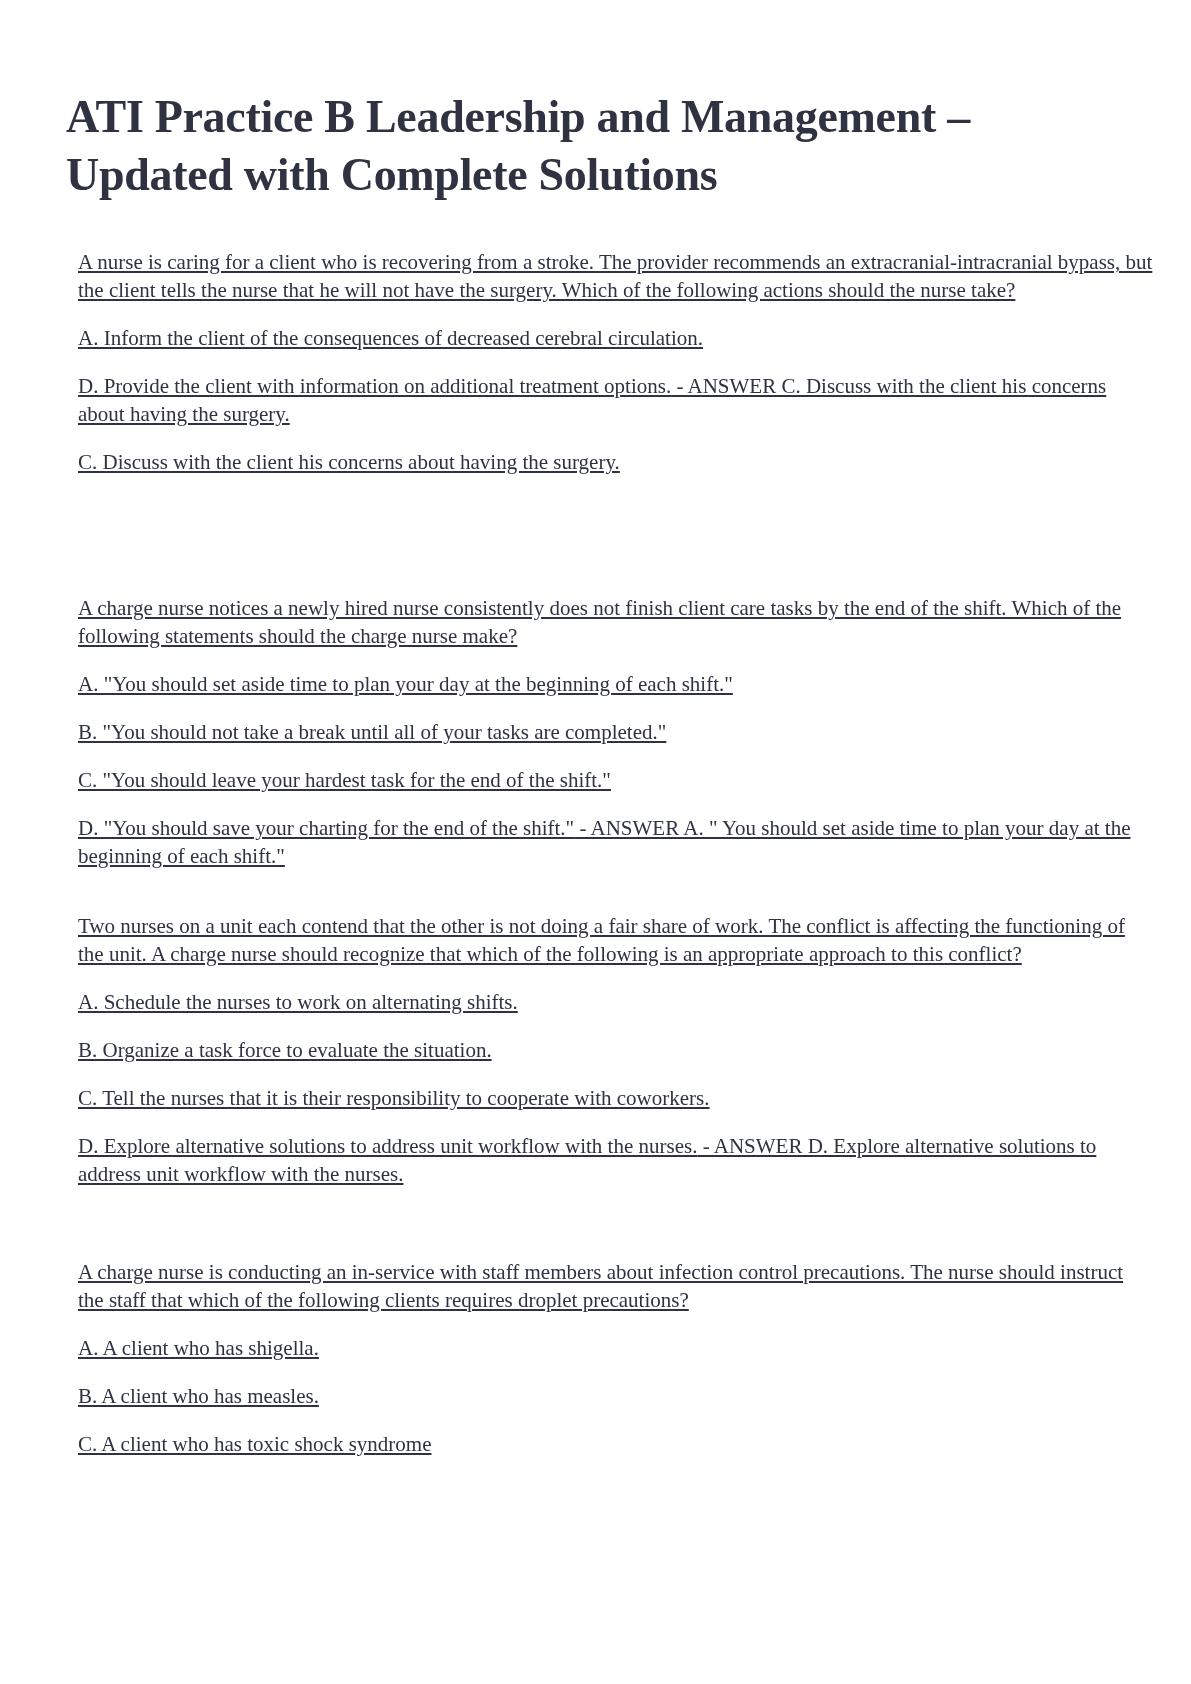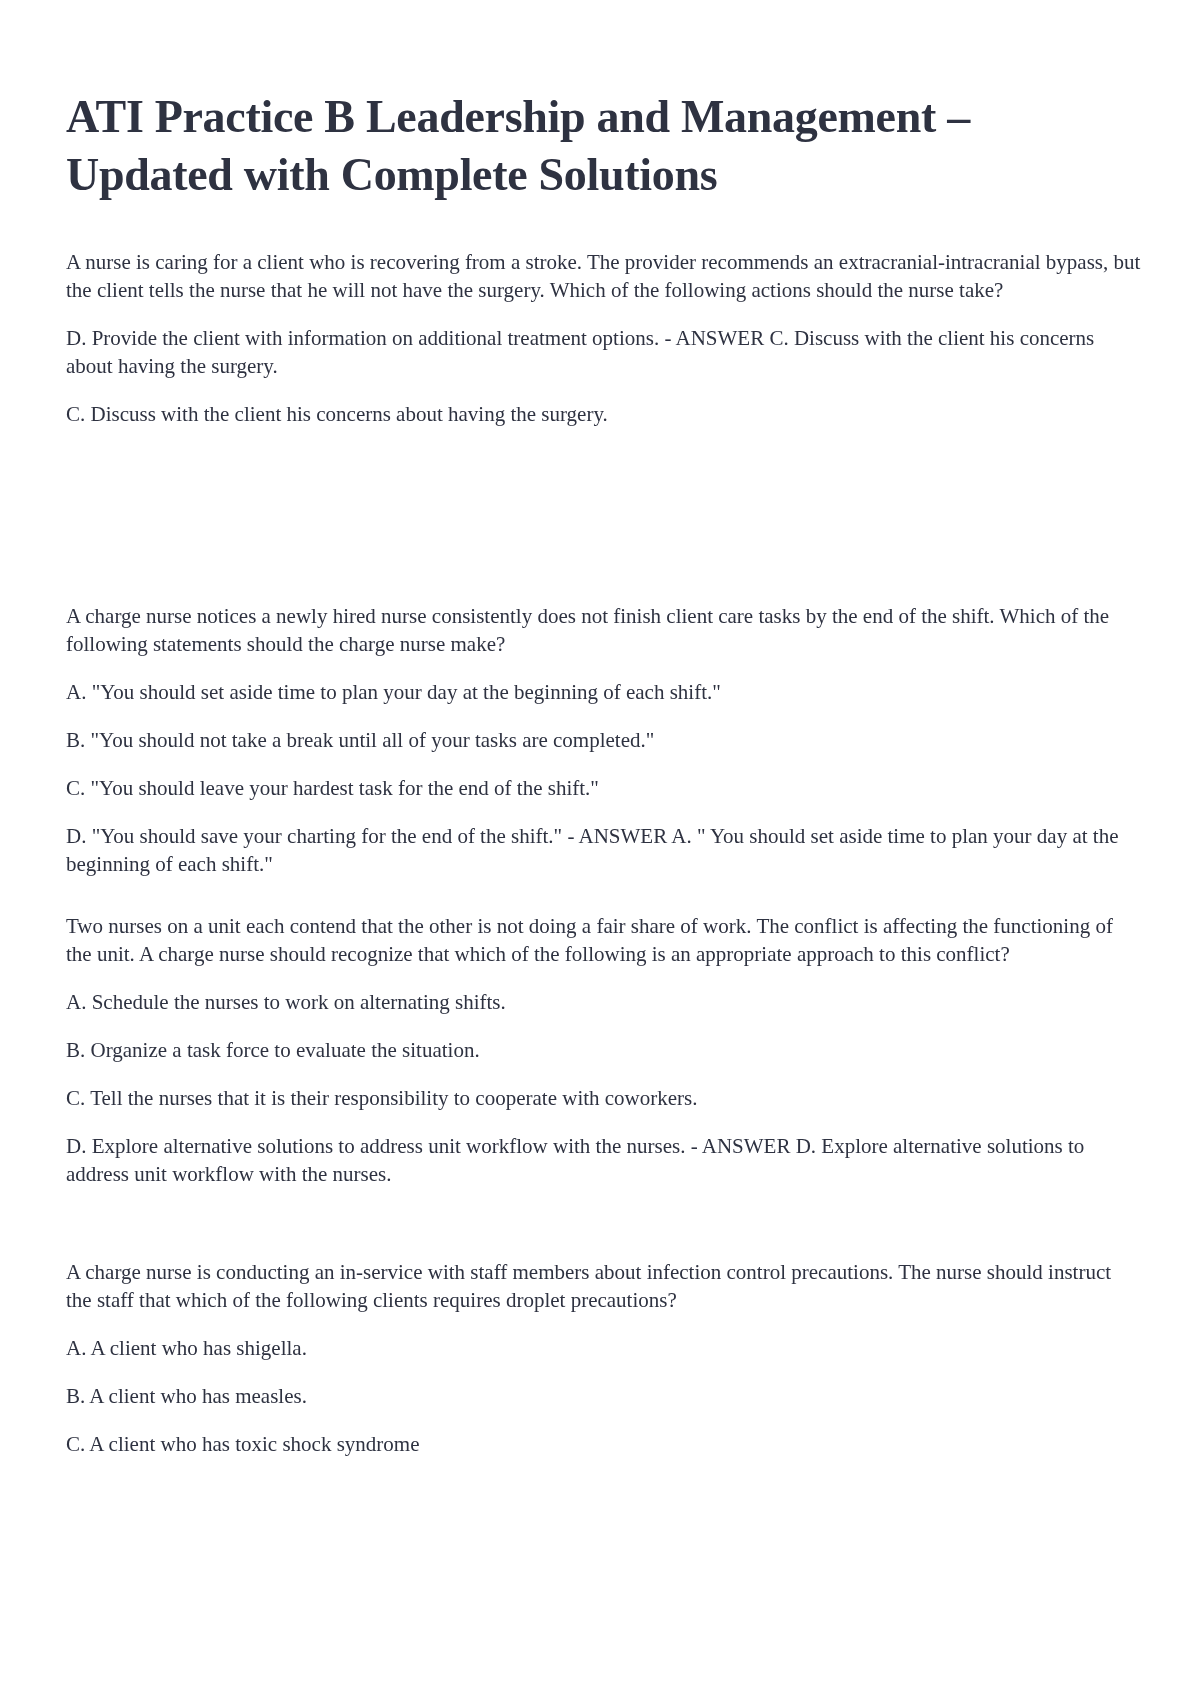--- a/index.html
+++ b/index.html
@@ -7,39 +7,40 @@
     .page {
       position: absolute; left: 0; top: 0; width: 1191px; height: 1332px;
       background: #ffffff; color: #2e3241;
       font-family: "Liberation Serif", "DejaVu Serif", serif;
     }
     .title {
       position: absolute; left: 66px; top: 88px; width: 1080px;
       font-size: 46px; line-height: 58px; font-weight: bold; margin: 0;
       color: #2e3241; letter-spacing: -0.3px;
     }
-    .q { position: absolute; left: 66px; width: 1075px; font-size: 21px; line-height: 28px; }
+    .q { position: absolute; left: 78px; width: 1075px; font-size: 21px; line-height: 28px; text-decoration: underline; }
     .q p { margin: 0; }
     .stem { margin-bottom: 20px !important; }
     .opt { margin-bottom: 20px !important; }
     .ans { display: inline; }
   </style>
 </head>
 <body>
 
 <div class="page">
   <h1 class="title">ATI Practice B Leadership and Management – Updated with Complete Solutions</h1>
 
   <div class="q" style="top:248px;">
     <p class="stem">A nurse is caring for a client who is recovering from a stroke. The provider recommends an extracranial-intracranial bypass, but the client tells the nurse that he will not have the surgery. Which of the following actions should the nurse take?</p>
+    <p class="opt">A. Inform the client of the consequences of decreased cerebral circulation.</p>
     <p class="opt"><span>D. Provide the client with information on additional treatment options.</span><span class="ans"> - ANSWER C. Discuss with the client his concerns about having the surgery.</span></p>
     <p class="opt">C. Discuss with the client his concerns about having the surgery.</p>
   </div>
 
-  <div class="q" style="top:594px;margin-top:8px;">
+  <div class="q" style="top:594px;">
     <p class="stem">A charge nurse notices a newly hired nurse consistently does not finish client care tasks by the end of the shift. Which of the following statements should the charge nurse make?</p>
     <p class="opt">A. "You should set aside time to plan your day at the beginning of each shift."</p>
     <p class="opt">B. "You should not take a break until all of your tasks are completed."</p>
     <p class="opt">C. "You should leave your hardest task for the end of the shift."</p>
     <p class="opt"><span>D. "You should save your charting for the end of the shift."</span><span class="ans"> - ANSWER A. " You should set aside time to plan your day at the beginning of each shift."</span></p>
   </div>
 
   <div class="q" style="top:1258px;">
     <p class="stem">A charge nurse is conducting an in-service with staff members about infection control precautions. The nurse should instruct the staff that which of the following clients requires droplet precautions?</p>
     <p class="opt">A. A client who has shigella.</p>

